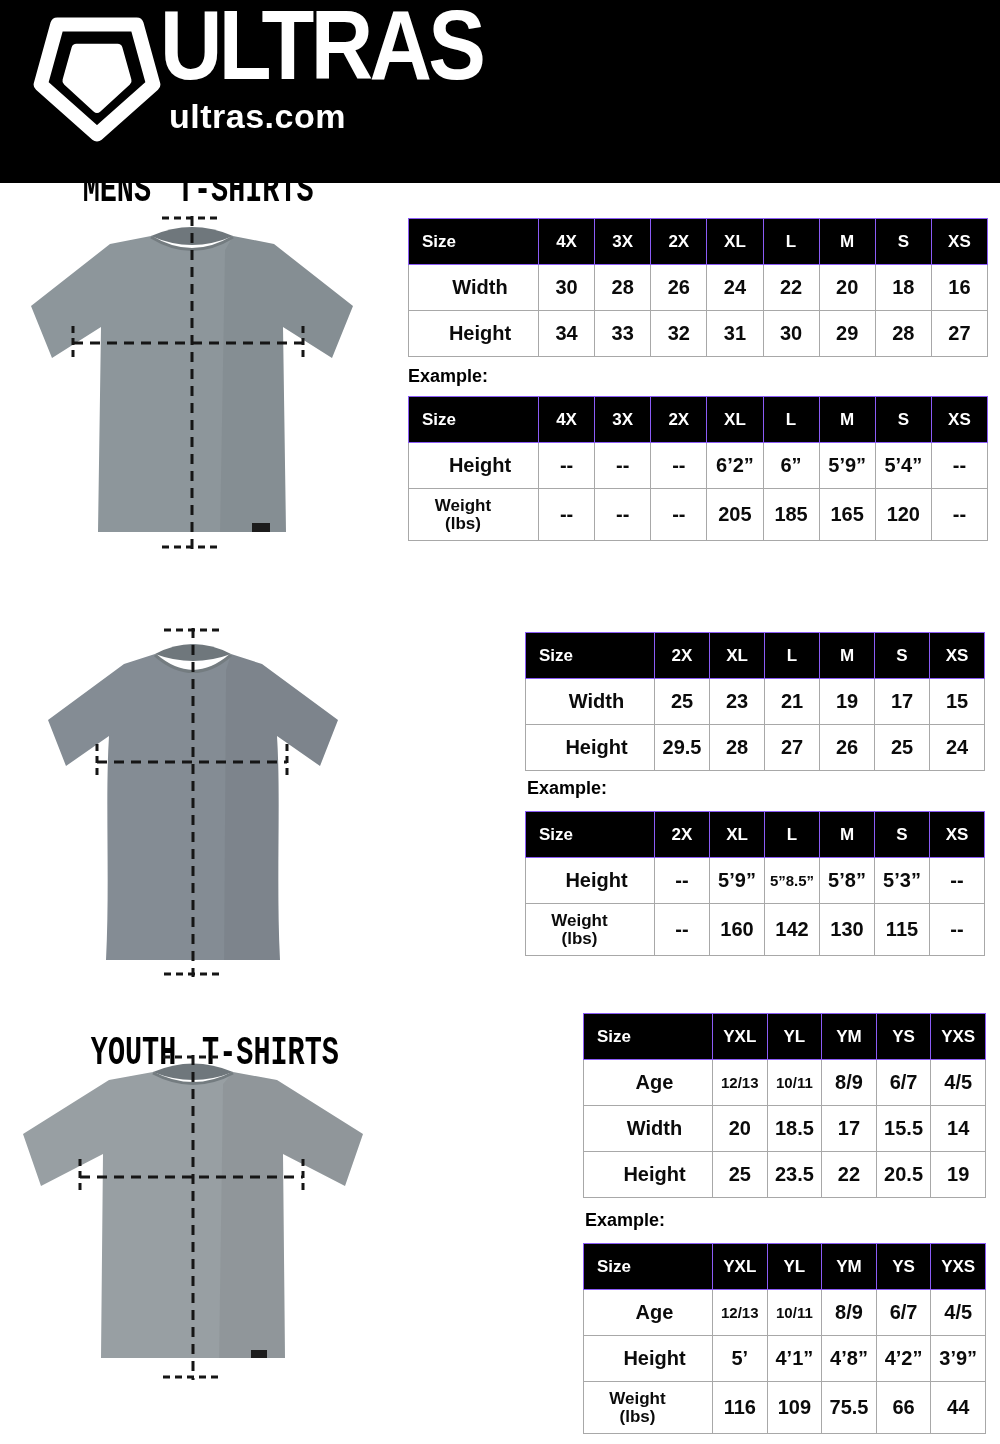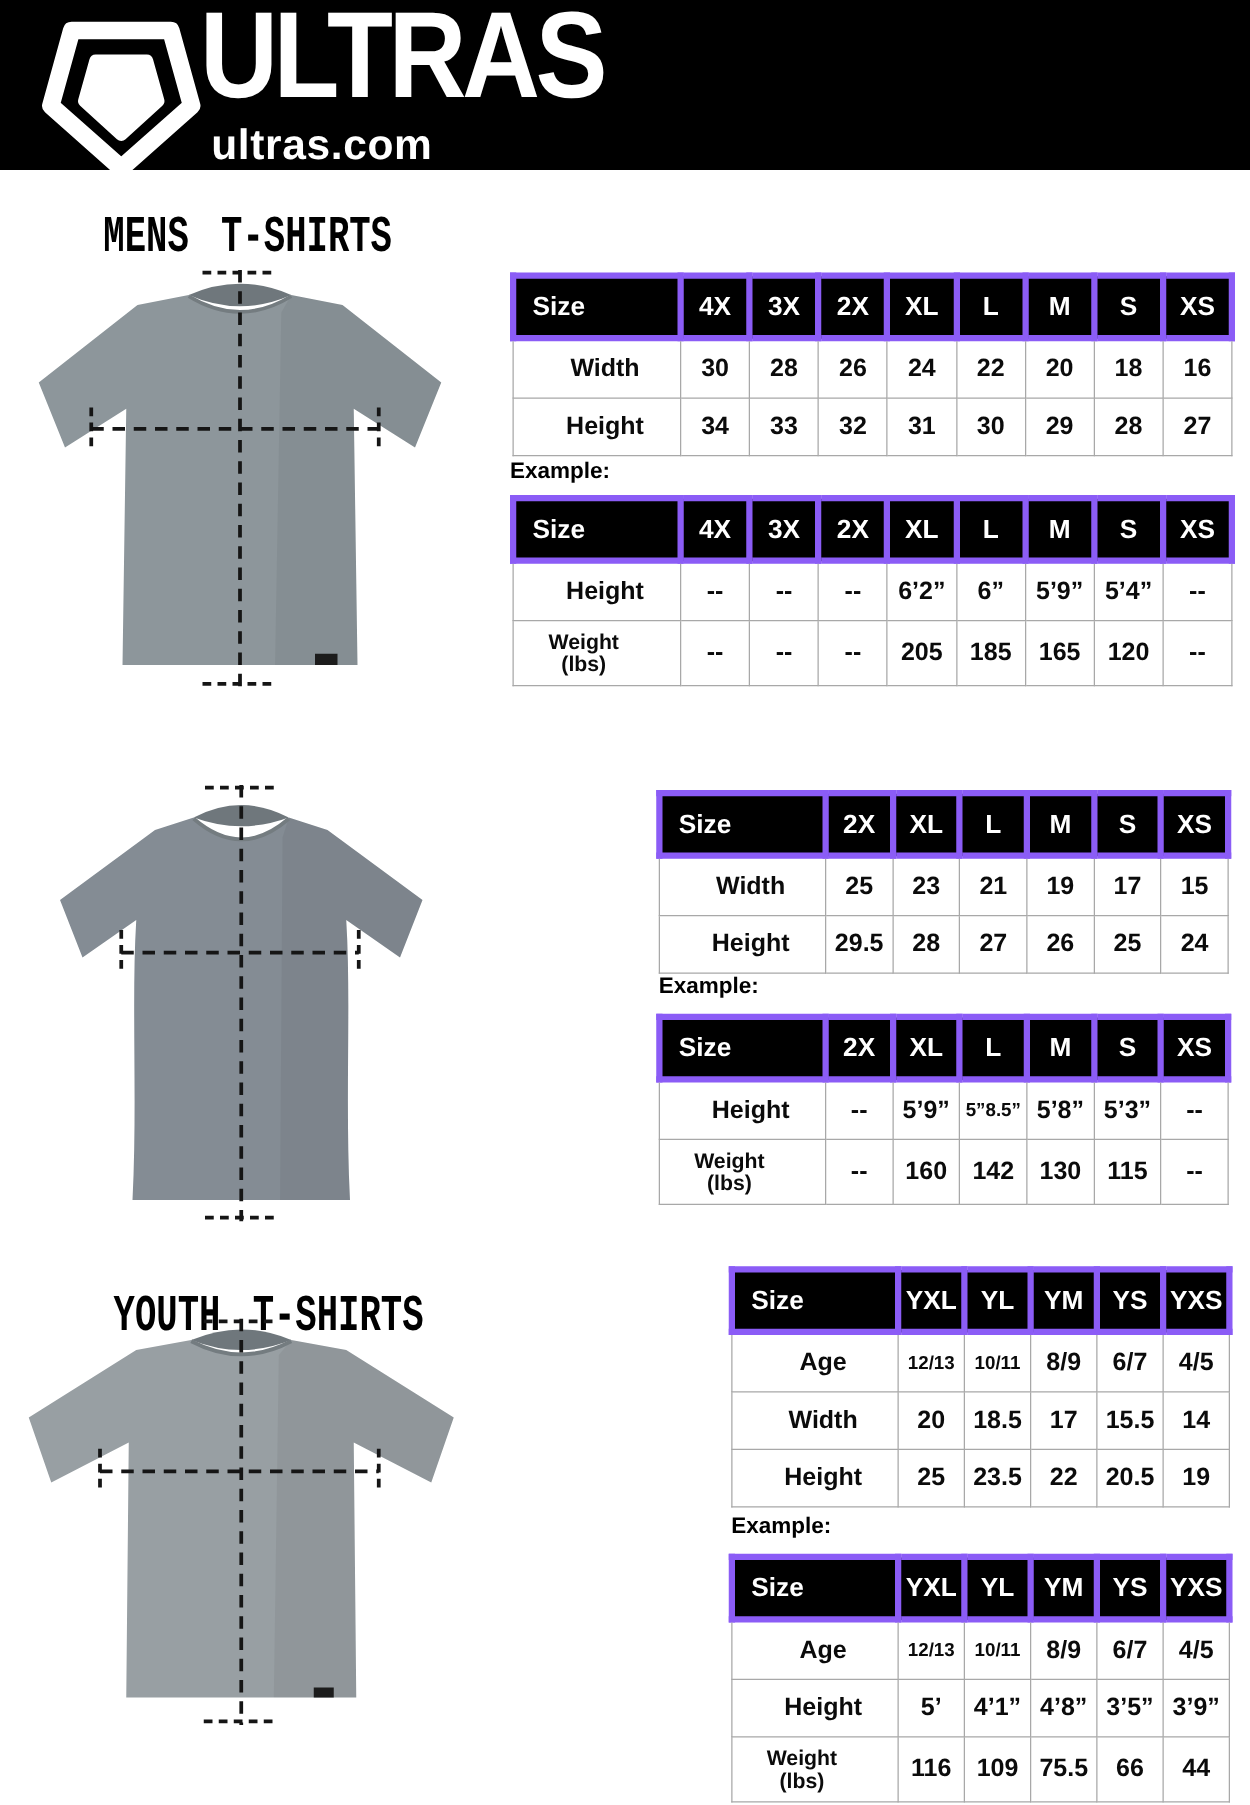--- a/index.html
+++ b/index.html
@@ -1,20 +1,20 @@
 <!DOCTYPE html>
 <html style="--header-bg: #000000; --header-text: #ffffff; --table-header-bg: #000000; --table-header-text: #ffffff; --table-border: #a8a8a8; --mens-shirt: #8d969b; --womens-shirt: #848c94; --youth-shirt: #989fa3;"><head>
 <meta charset="utf-8">
 <style>
   html,body{margin:0;padding:0;background:#fff;}
   .page{position:relative;width:1000px;height:1444px;background:#fff;overflow:hidden;
         font-family:"Liberation Sans",sans-serif;color:#000;}
 
   
-  .topbar{position:absolute;left:0;top:0;width:1000px;height:136px;background:var(--header-bg,#000);}
+  .topbar{position:absolute;left:0;top:0;width:1000px;height:183px;background:var(--header-bg,#000);}
   .logo{position:absolute;left:33px;top:5px;width:128px;height:140px;}
   .brand{position:absolute;left:160px;top:-14px;font-size:96px;font-weight:bold;
          color:var(--header-text,#fff);letter-spacing:-4px;white-space:nowrap;
          transform:scale(0.9,1.02);transform-origin:left top;line-height:1.2;}
   .brand-domain{position:absolute;left:169px;top:97px;font-size:34px;font-weight:bold;
          color:var(--header-text,#fff);letter-spacing:0.5px;}
 
   
   .sec-title{position:absolute;margin:0;font-size:39px;font-weight:bold;text-align:center;
              white-space:nowrap;line-height:1;font-family:Liberation Mono, monospace;}
@@ -27,21 +27,21 @@
   
   .example-label{position:absolute;font-size:18px;font-weight:bold;}
   .ex-mens{left:408px;top:366px;}
   .ex-womens{left:527px;top:778px;}
   .ex-youth{left:585px;top:1210px;}
 
   
   .size-table{position:absolute;border-collapse:collapse;table-layout:fixed;background:#fff;
               font-family:"Liberation Sans",sans-serif;font-weight:bold;}
   .size-table th{background:var(--table-header-bg,#000);color:var(--table-header-text,#fff);
-                 font-size:21px;height:45px;border:5px solid #8b5cf6;text-align:center;padding:0;}
+                 font-size:17px;height:45px;border:1px solid #8b5cf6;text-align:center;padding:0;}
   .size-table th.label-col{text-align:left;padding-left:13px;width:116px;}
   .size-table td{border:1px solid var(--table-border,#a8a8a8);font-size:20px;text-align:center;
                  height:45px;color:#0b0b0b;padding:0;}
   .size-table td.label-col{text-align:center;padding-left:13px;}
   .size-table td.small{font-size:15px;}
   .size-table td.two-line{font-size:17px;line-height:1.05;padding-right:34px;}
   .size-table tr.tall td{height:51px;}
 
   .t-mens-1{left:408px;top:218px;width:580px;}
   .t-mens-2{left:408px;top:396px;width:580px;}
@@ -338,21 +338,21 @@
           <td class="small">10/11</td>
           <td>8/9</td>
           <td>6/7</td>
           <td>4/5</td>
         </tr>
         <tr>
           <td class="label-col">Height</td>
           <td>5’</td>
           <td>4’1”</td>
           <td>4’8”</td>
-          <td>3’5”</td>
+          <td>4’2”</td>
           <td>3’9”</td>
         </tr>
         <tr class="tall">
           <td class="label-col two-line">Weight (lbs)</td>
           <td>116</td>
           <td>109</td>
           <td>75.5</td>
           <td>66</td>
           <td>44</td>
         </tr>

